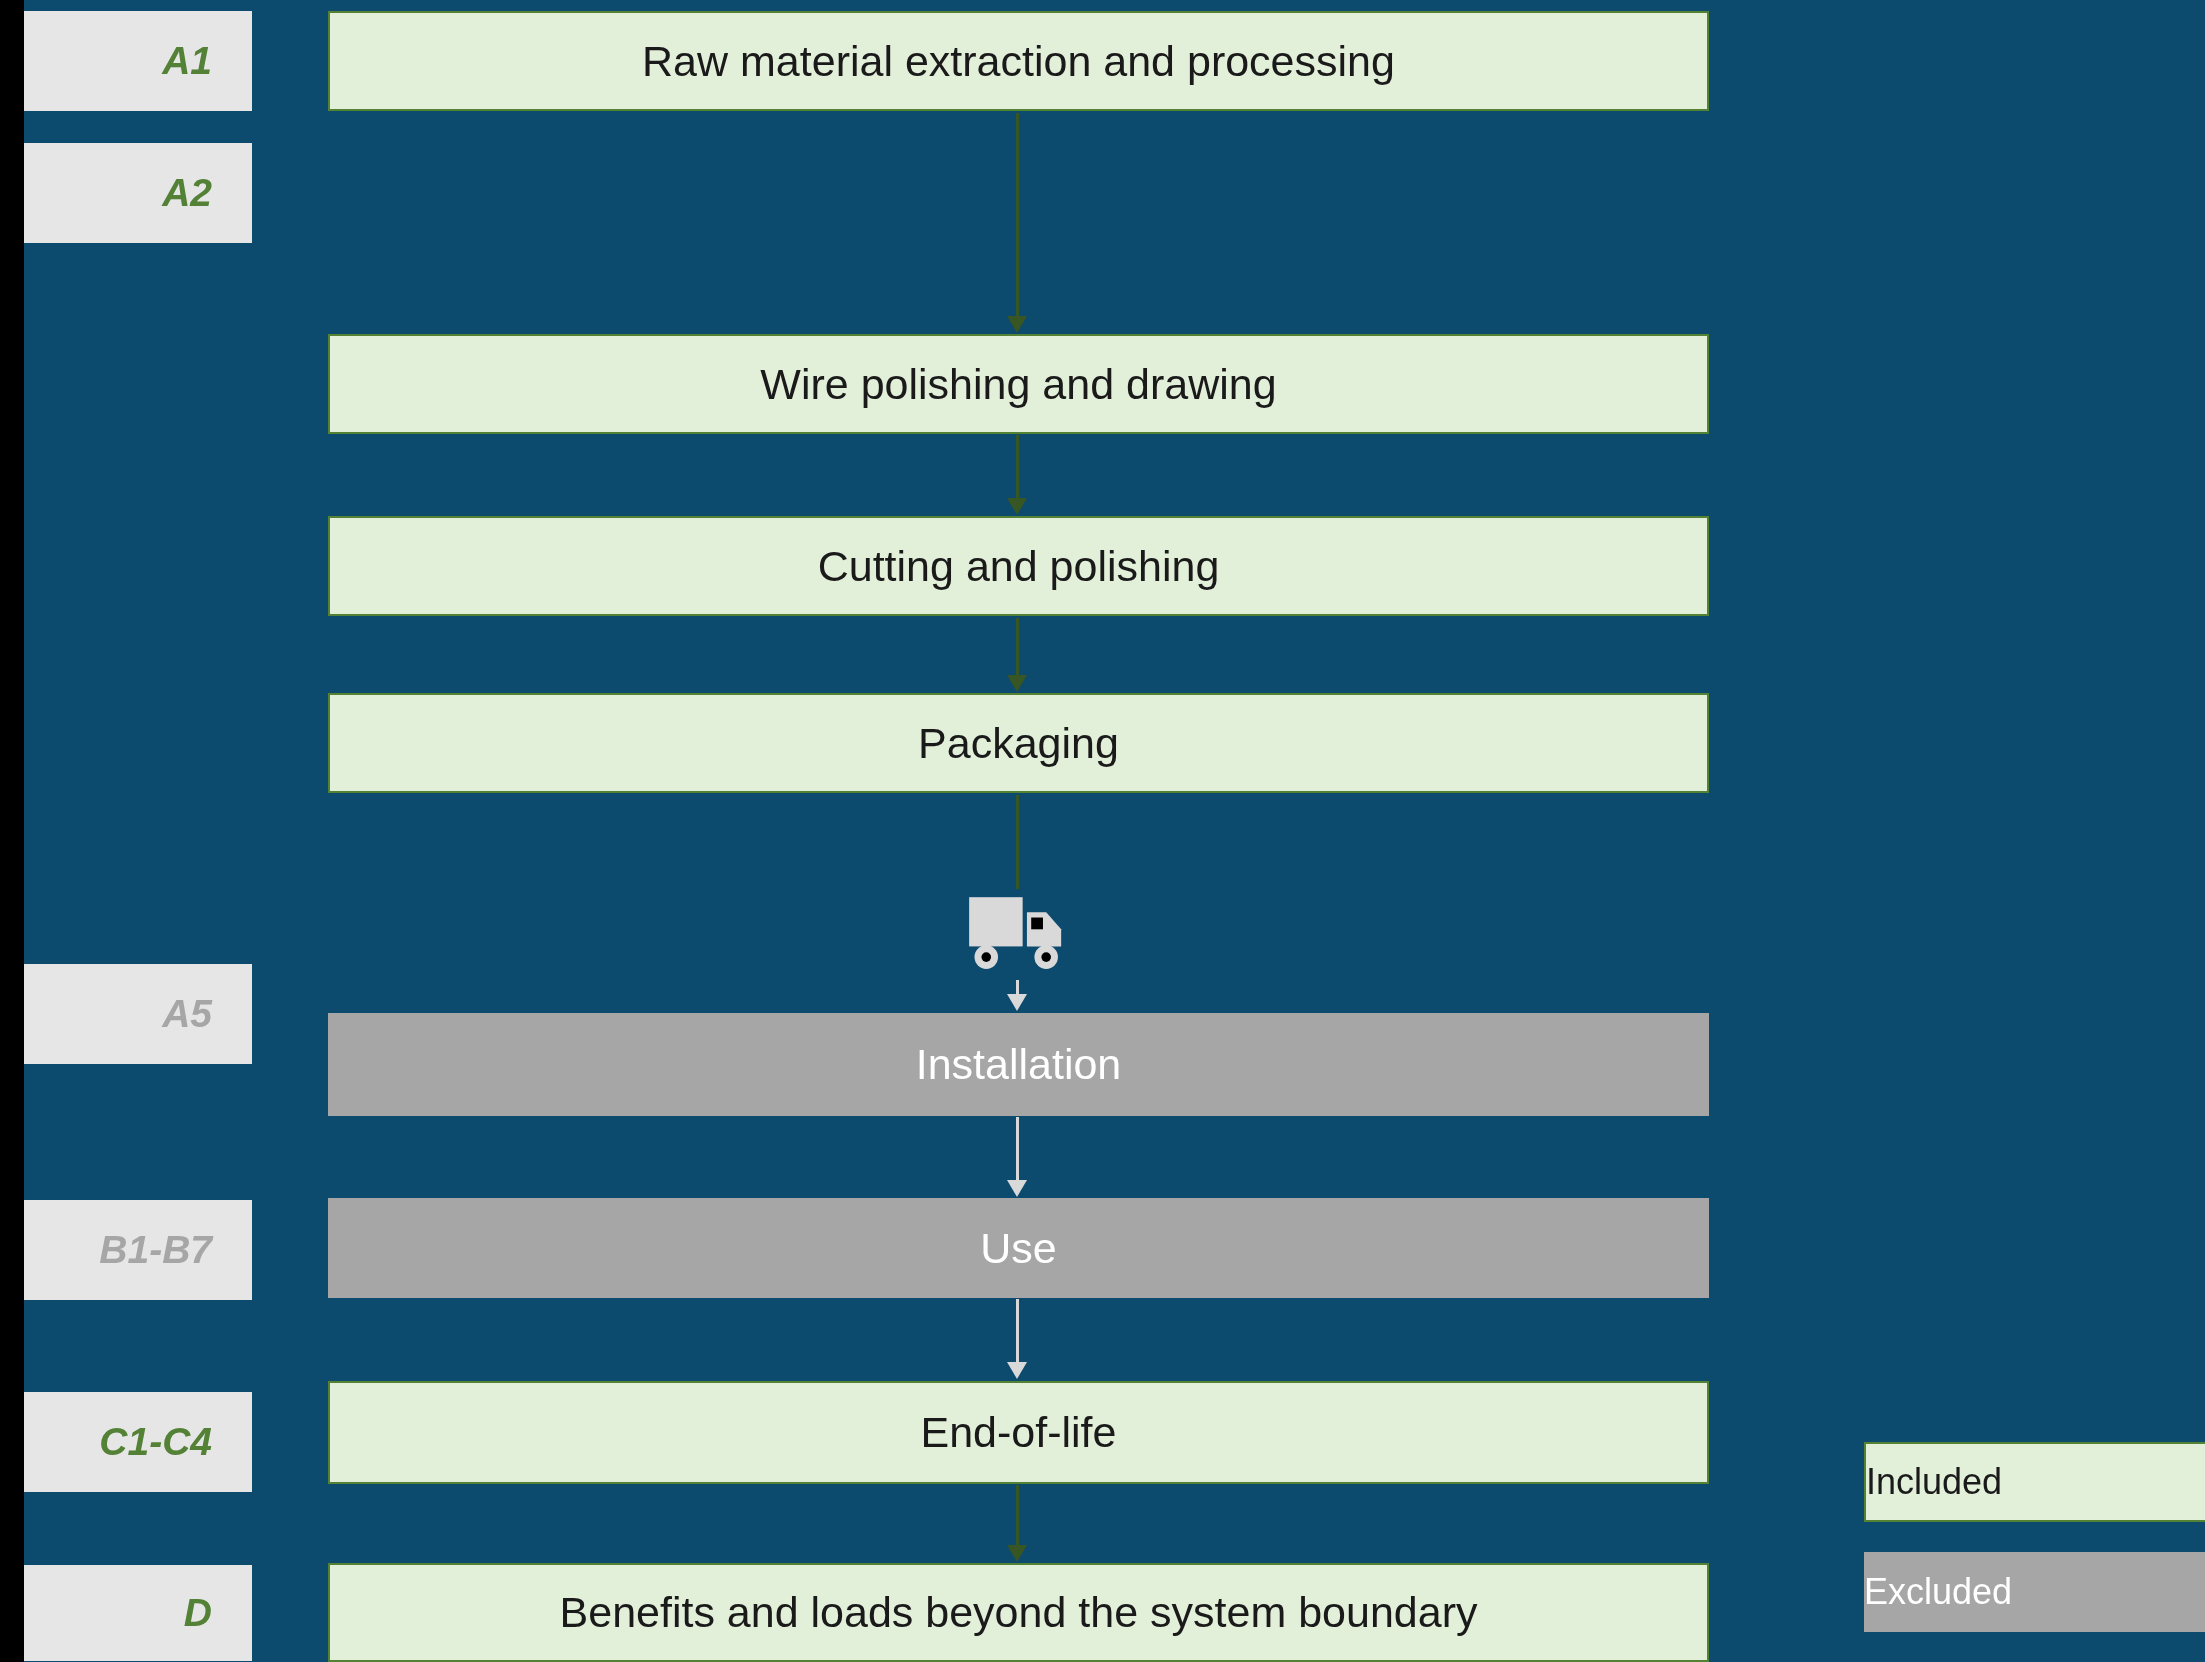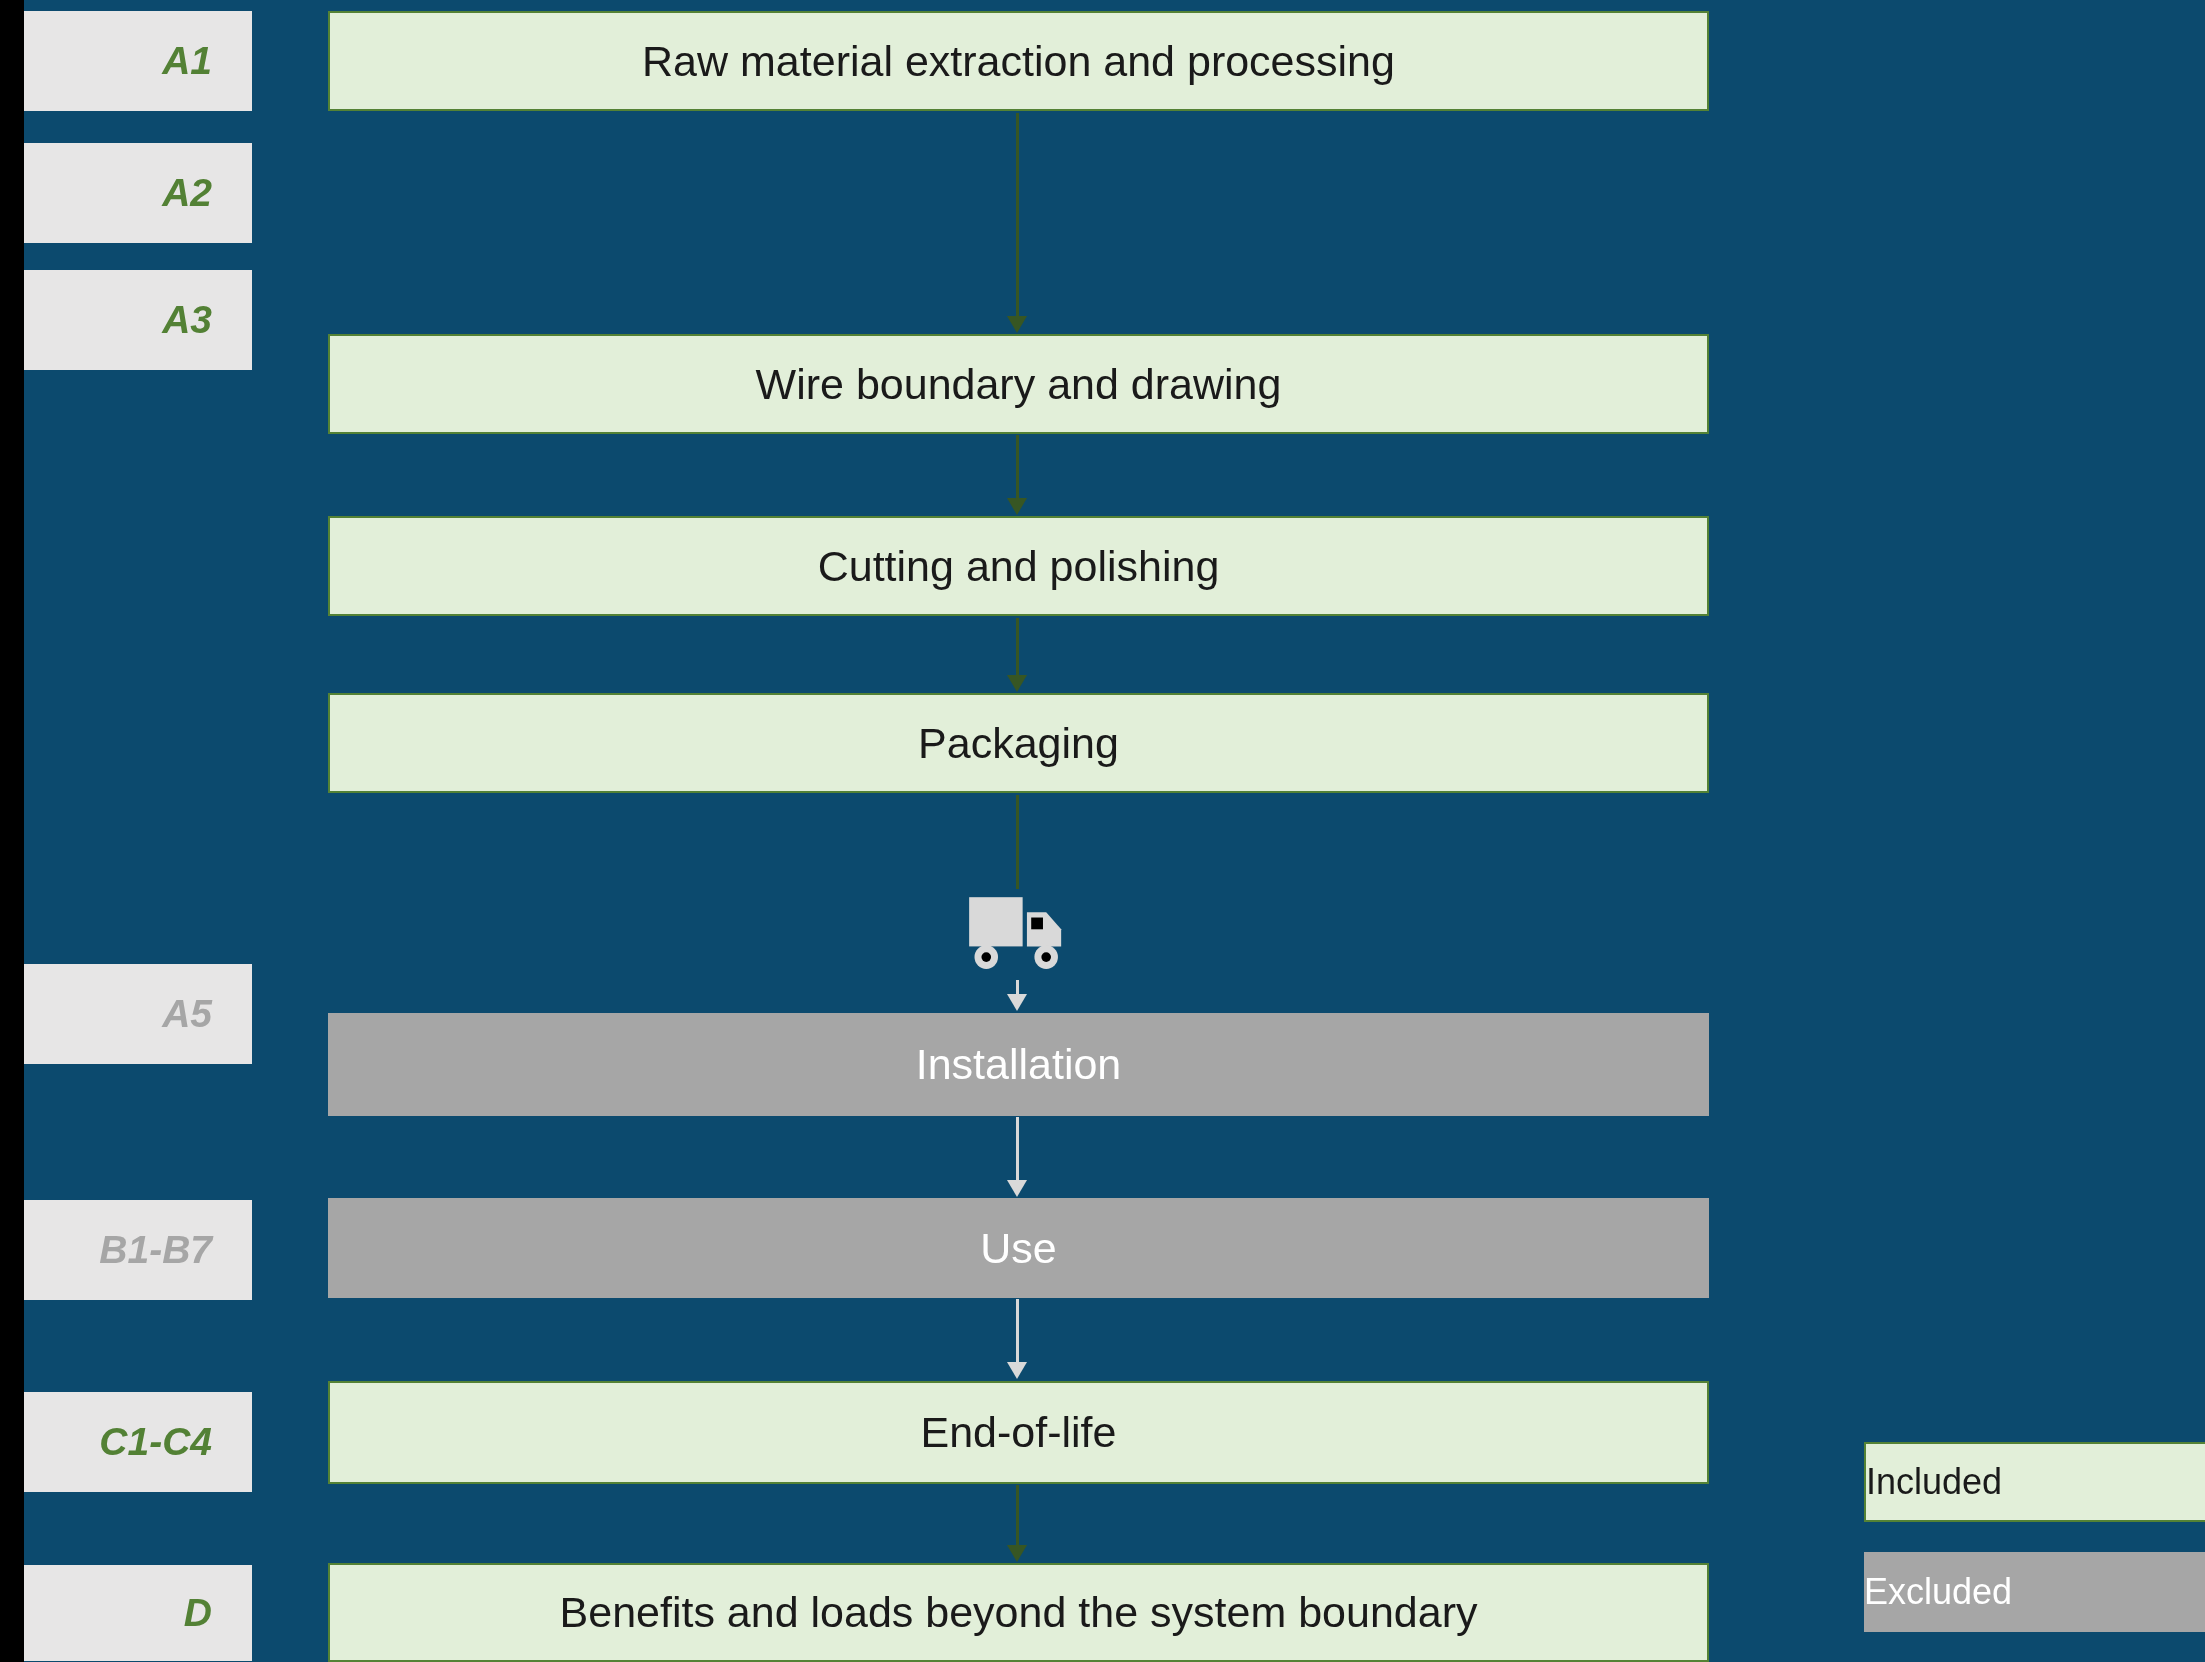--- a/index.html
+++ b/index.html
@@ -143,41 +143,38 @@
 <body>
 
 <div class="canvas">
 
   <div class="stage green" style="top:11.4px">
       <span>A1</span>
     </div>
   <div class="stage green" style="top:143px">
       <span>A2</span>
     </div>
-  <div class="stage green" style="top:270px">
-      <span>A3</span>
-    </div>
   <div class="stage gray" style="top:964px">
       <span>A5</span>
     </div>
   <div class="stage gray" style="top:1200px">
       <span>B1-B7</span>
     </div>
   <div class="stage green" style="top:1392px">
       <span>C1-C4</span>
     </div>
   <div class="stage green" style="top:1565px;height:96px">
       <span>D</span>
     </div>
 
   <div class="step included" style="top:11.4px;height:100px">
       <span>Raw material extraction and processing</span>
     </div>
   <div class="step included" style="top:334px;height:100px">
-      <span>Wire boundary and drawing</span>
+      <span>Wire polishing and drawing</span>
     </div>
   <div class="step included" style="top:516px;height:100px">
       <span>Cutting and polishing</span>
     </div>
   <div class="step included" style="top:693px;height:100px">
       <span>Packaging</span>
     </div>
   <div class="step excluded" style="top:1013px;height:103px">
       <span>Installation</span>
     </div>

